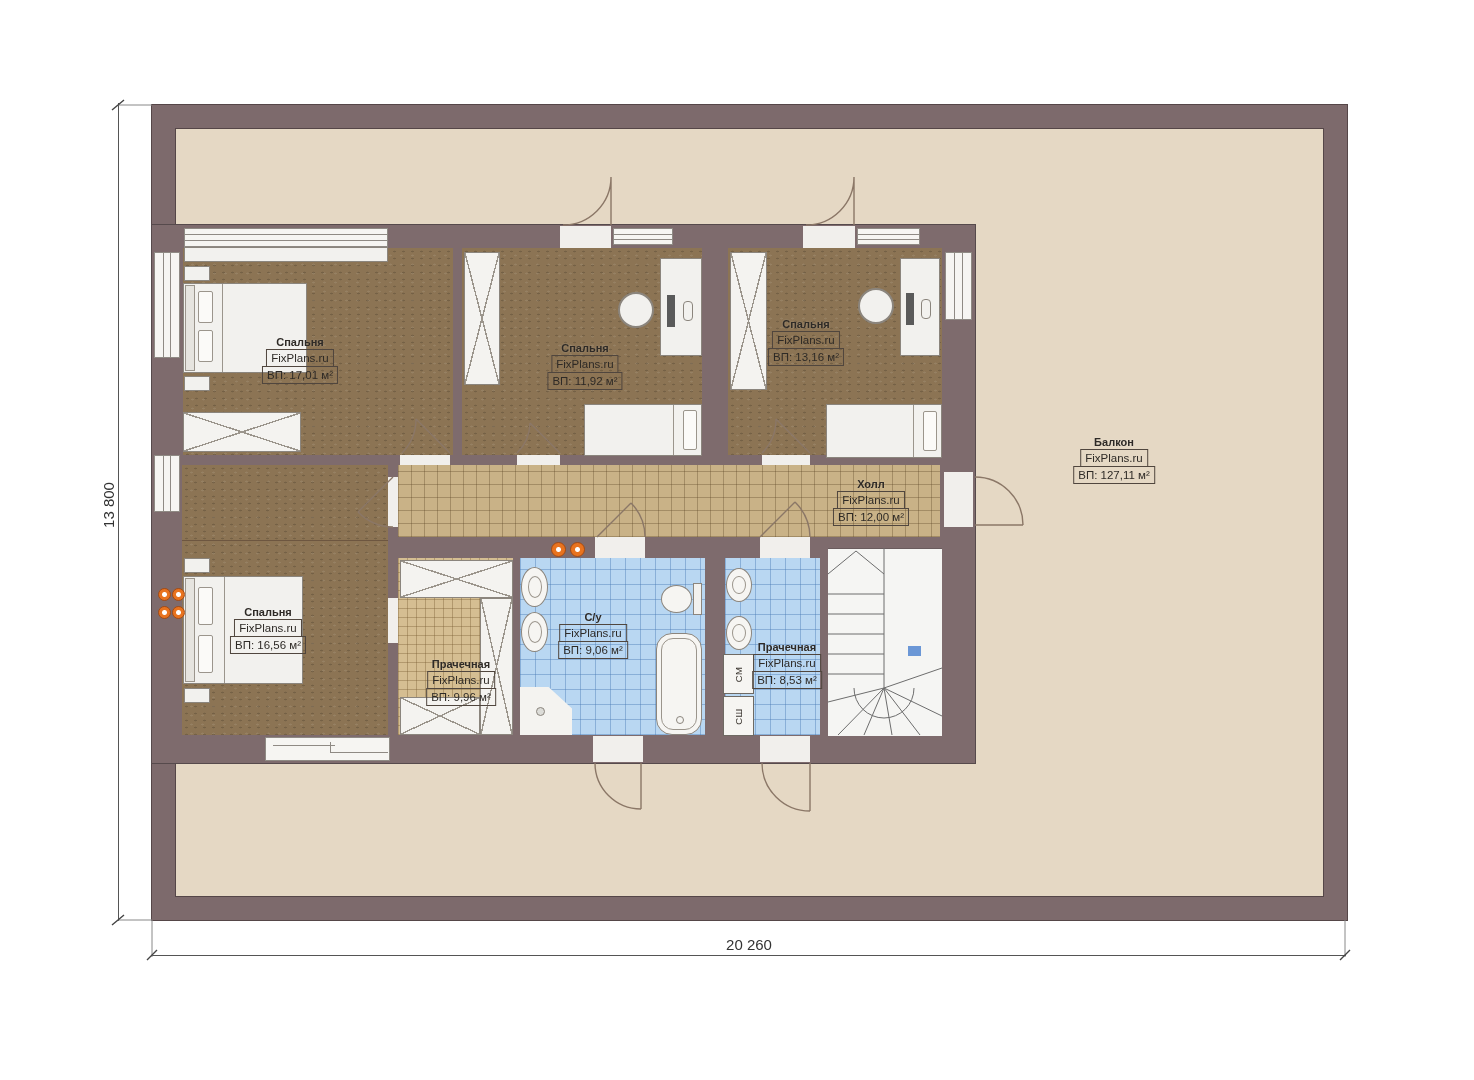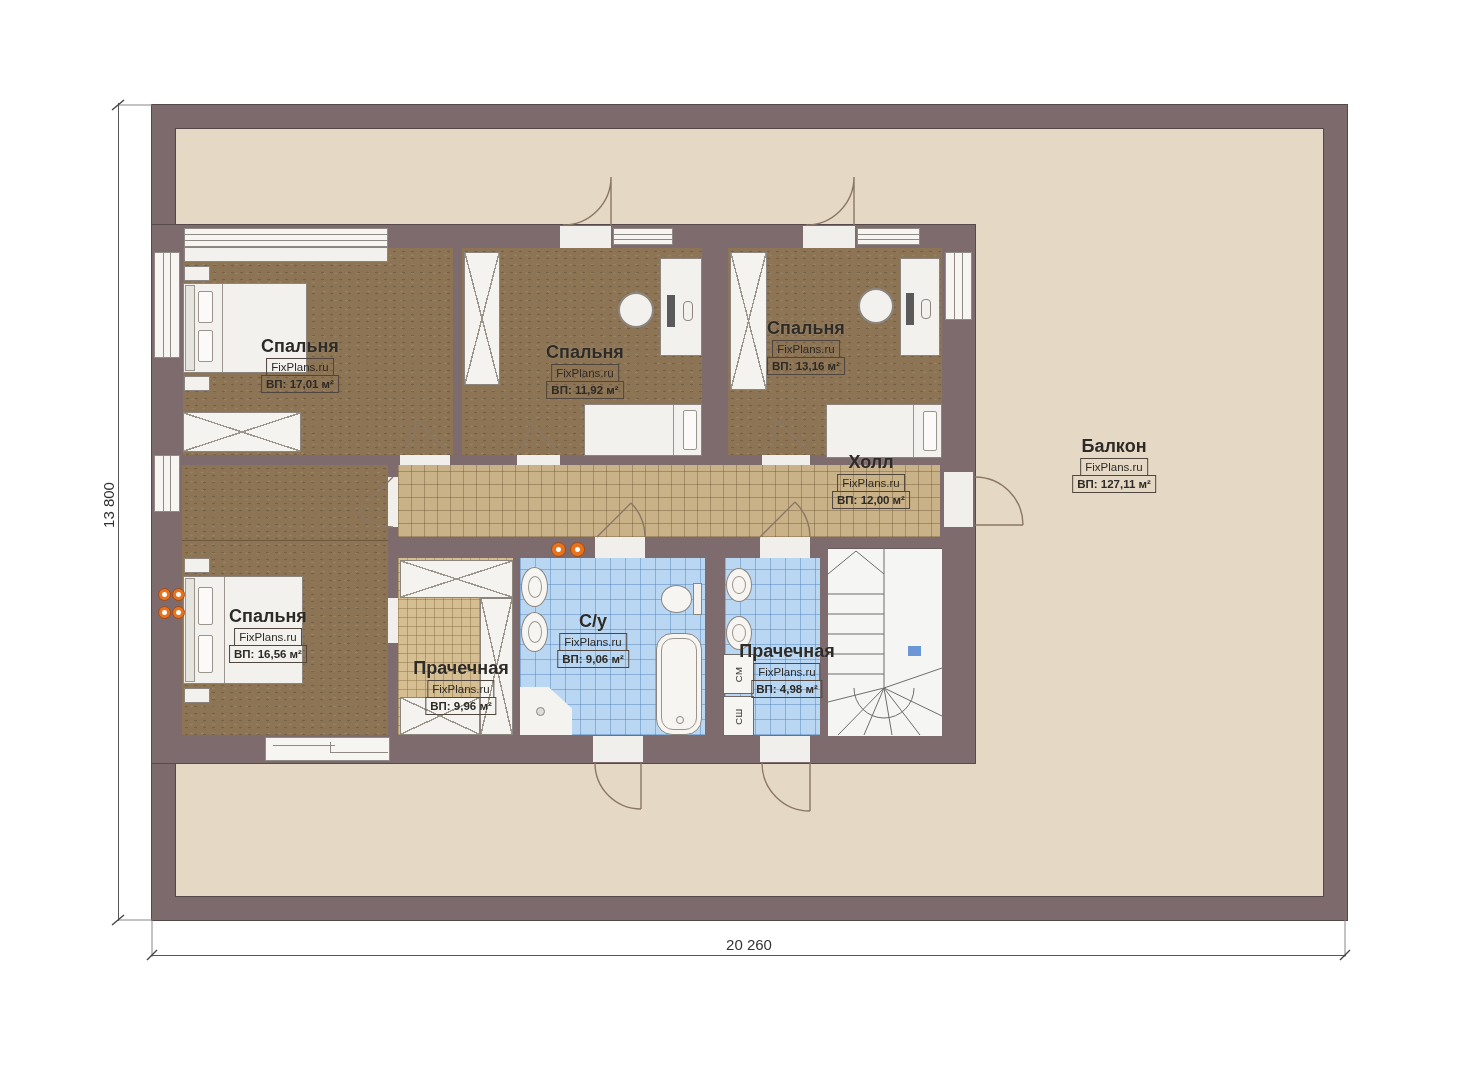--- a/index.html
+++ b/index.html
@@ -53,23 +53,23 @@
   .shower{background:#f4f3f0;clip-path:polygon(0 0,55% 0,100% 45%,100% 100%,0 100%);}
   .shower::after{content:"";position:absolute;left:30%;top:42%;width:7px;height:7px;border:1px solid #8b857d;border-radius:50%;background:#dcdcd8;}
   .toiletb{border-radius:50%;background:#f6f5f2;border:1px solid #8b857d;box-sizing:border-box;}
   .pc{background:#5a5a5a;}
   .appl{background:#f6f5f2;border:1px solid #6f6a63;box-sizing:border-box;display:flex;align-items:center;justify-content:center;
         font-size:9.5px;color:#3a352f;}
   .appl span{transform:rotate(-90deg);letter-spacing:.5px;}
 
   
   .rlabel{position:absolute;transform:translateX(-50%);display:flex;flex-direction:column;align-items:center;z-index:40;}
-  .rtitle{font-weight:bold;font-size:18px;color:#2e2a26;white-space:nowrap;margin-bottom:1px;text-shadow:0 0 2px rgba(255,255,255,.25);}
+  .rtitle{font-weight:bold;font-size:11px;color:#2e2a26;white-space:nowrap;margin-bottom:1px;text-shadow:0 0 2px rgba(255,255,255,.25);}
   .rbox{border:1px solid #50463e;padding:0 4px;font-size:11.5px;line-height:16px;color:#2e2a26;white-space:nowrap;}
-  .rbox+.rbox{margin-top:-1px;font-weight:bold;}
+  .rbox+.rbox{margin-top:-1px;}
 
   
   .dim{background:#555;}
   .dimtxt{font-size:15px;color:#333;white-space:nowrap;}
   svg.overlay{position:absolute;left:0;top:0;z-index:30;pointer-events:none;}
   .thinline{background:rgba(70,52,40,.45);}
 </style>
 </head>
 <body>
 
@@ -235,39 +235,39 @@
   <div class="rlabel" style="left:806px;top:318px;">
     <div class="rtitle">Спальня</div>
     <div class="rbox">FixPlans.ru</div>
     <div class="rbox">ВП: 13,16 м²</div>
   </div>
   <div class="rlabel" style="left:268px;top:606px;">
     <div class="rtitle">Спальня</div>
     <div class="rbox">FixPlans.ru</div>
     <div class="rbox">ВП: 16,56 м²</div>
   </div>
-  <div class="rlabel" style="left:871px;top:452px;">
+  <div class="rlabel" style="left:871px;top:478px;">
     <div class="rtitle">Холл</div>
     <div class="rbox">FixPlans.ru</div>
     <div class="rbox">ВП: 12,00 м²</div>
   </div>
   <div class="rlabel" style="left:461px;top:658px;">
     <div class="rtitle">Прачечная</div>
     <div class="rbox">FixPlans.ru</div>
     <div class="rbox">ВП: 9,96 м²</div>
   </div>
   <div class="rlabel" style="left:593px;top:611px;">
     <div class="rtitle">С/у</div>
     <div class="rbox">FixPlans.ru</div>
     <div class="rbox">ВП: 9,06 м²</div>
   </div>
   <div class="rlabel" style="left:787px;top:641px;">
     <div class="rtitle">Прачечная</div>
     <div class="rbox">FixPlans.ru</div>
-    <div class="rbox">ВП: 4,98 м²</div>
+    <div class="rbox">ВП: 8,53 м²</div>
   </div>
   <div class="rlabel" style="left:1114px;top:436px;">
     <div class="rtitle">Балкон</div>
     <div class="rbox">FixPlans.ru</div>
     <div class="rbox">ВП: 127,11 м²</div>
   </div>
 
   <div class="abs dim" style="left:118px;top:103px;width:1px;height:818px;"></div>
   <div class="abs dim" style="left:152px;top:955px;width:1194px;height:1px;"></div>
   <div class="abs dimtxt" style="left:108px;top:505px;transform:translate(-50%,-50%) rotate(-90deg);">13 800</div>

